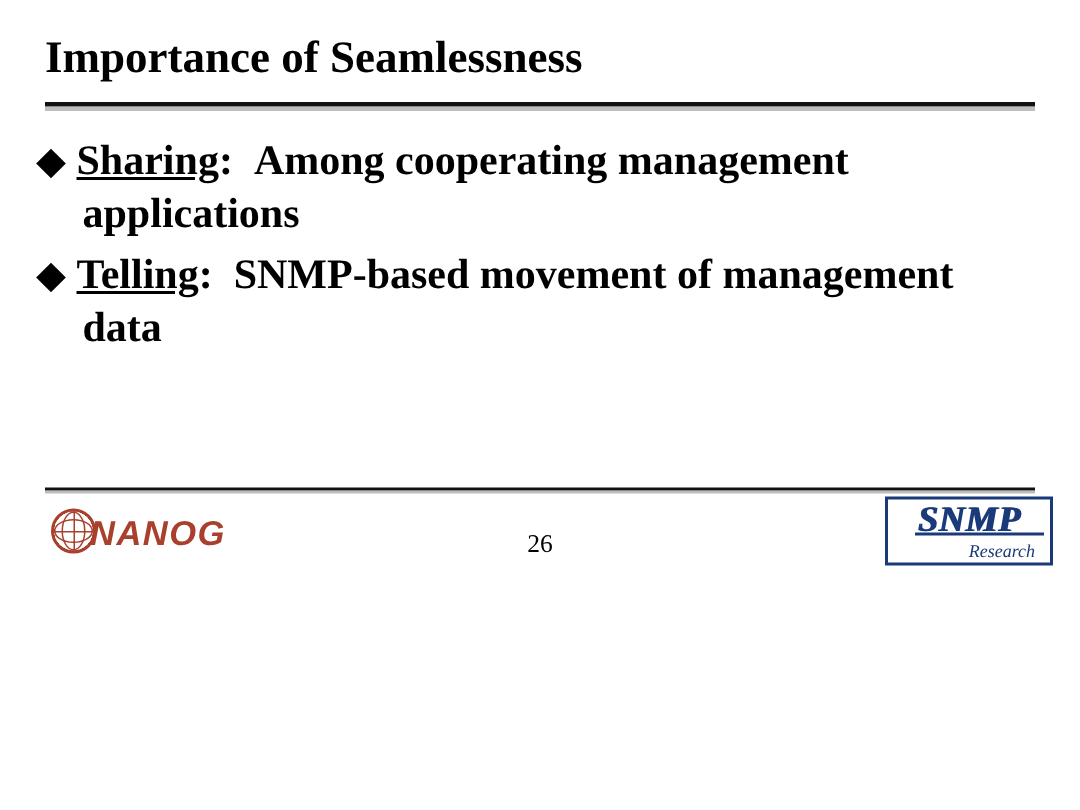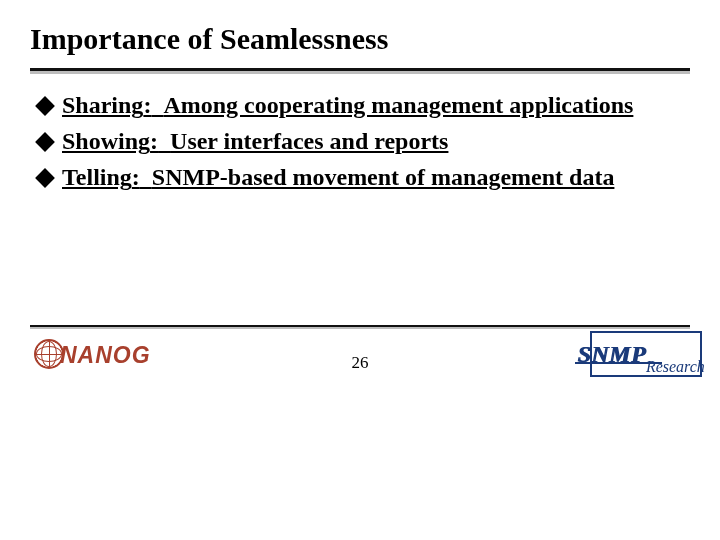--- a/index.html
+++ b/index.html
@@ -30,27 +30,26 @@
     position: absolute;
     left: 30px;
     top: 68px;
     width: 660px;
     height: 0;
     border-top: 3px solid #111;
     box-shadow: 0 3px 0 #bdbdbd;
   }
   .content {
     position: absolute;
-    left: 38px;
+    left: 27px;
     top: 90px;
     width: 640px;
-    font-size: 24px;
+    font-size: 28px;
     line-height: 1.25;
     font-weight: bold;
-    text-decoration: underline;
   }
   .item {
     margin: 0 0 6px 0;
     padding-left: 28px;
     text-indent: -28px;
   }
   .diamond {
     display: inline-block;
     width: 14px;
     height: 14px;
@@ -133,21 +132,21 @@
   
   .snmp-logo {
     position: absolute;
     right: 18px;
     bottom: 14px;
     width: 112px;
     height: 46px;
     border: 2px solid #1a3a7a;
     box-sizing: border-box;
     display: flex;
-    flex-direction: row;
+    flex-direction: column;
     align-items: center;
     justify-content: center;
     font-family: "Times New Roman", Times, serif;
   }
   .snmp-main {
     color: #1a3a7a;
     font-weight: 900;
     font-style: italic;
     font-size: 24px;
     line-height: 1;
@@ -160,43 +159,40 @@
     position: absolute;
     left: -2px;
     right: -16px;
     bottom: 2px;
     height: 2px;
     background: #1a3a7a;
   }
   .snmp-sub {
     color: #1a3a7a;
     font-style: italic;
-    font-size: 16px;
+    font-size: 12px;
     line-height: 1;
     margin-top: 2px;
     align-self: flex-end;
     margin-right: 10px;
   }
 </style>
 </head>
 <body>
 
 <div class="slide">
 
   <div class="title">Importance of Seamlessness</div>
   <div class="title-rule"></div>
 
   <div class="content">
     <div class="item">
       <span class="diamond"></span><span class="label">Sharing</span><span class="colon">:</span>&nbsp;&nbsp;<span class="desc">Among cooperating management applications</span>
     </div>
     <div class="item">
-      <span class="diamond"></span><span class="label">Showing</span><span class="colon">:</span>&nbsp;&nbsp;<span class="desc">User interfaces and reports</span>
-    </div>
-    <div class="item">
       <span class="diamond"></span><span class="label">Telling</span><span class="colon">:</span>&nbsp;&nbsp;<span class="desc">SNMP-based movement of management data</span>
     </div>
   </div>
 
   <div class="footer-rule"></div>
 
   <div class="nanog-logo">
     <span class="nanog-globe"></span>
     <span class="nanog-text">NANOG</span>
   </div>

